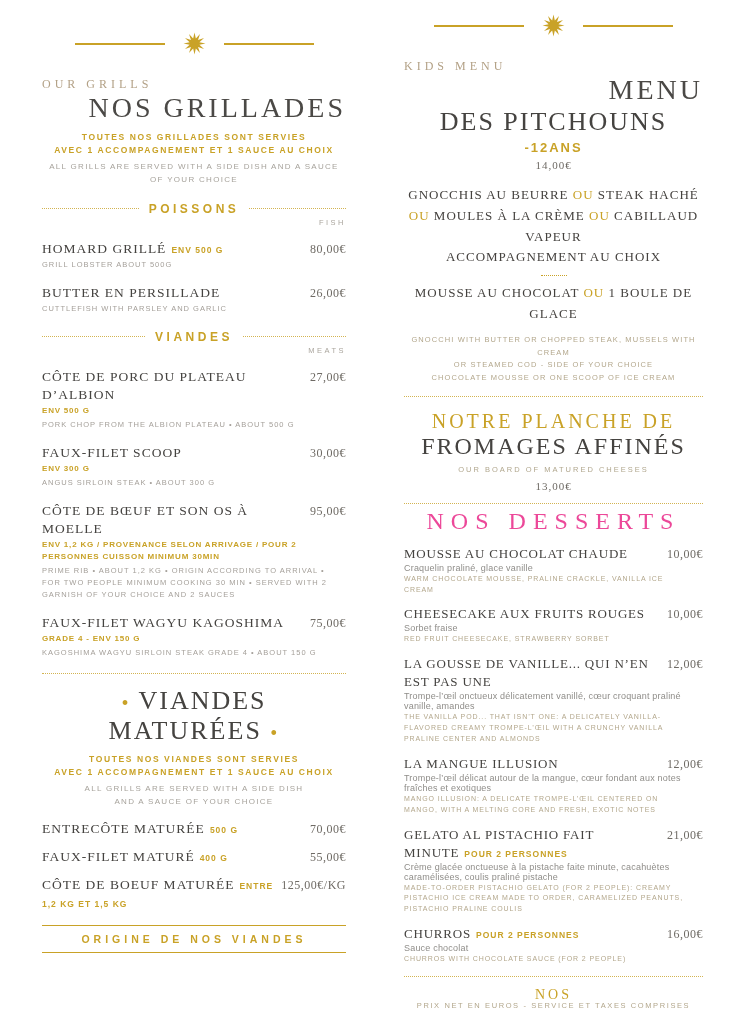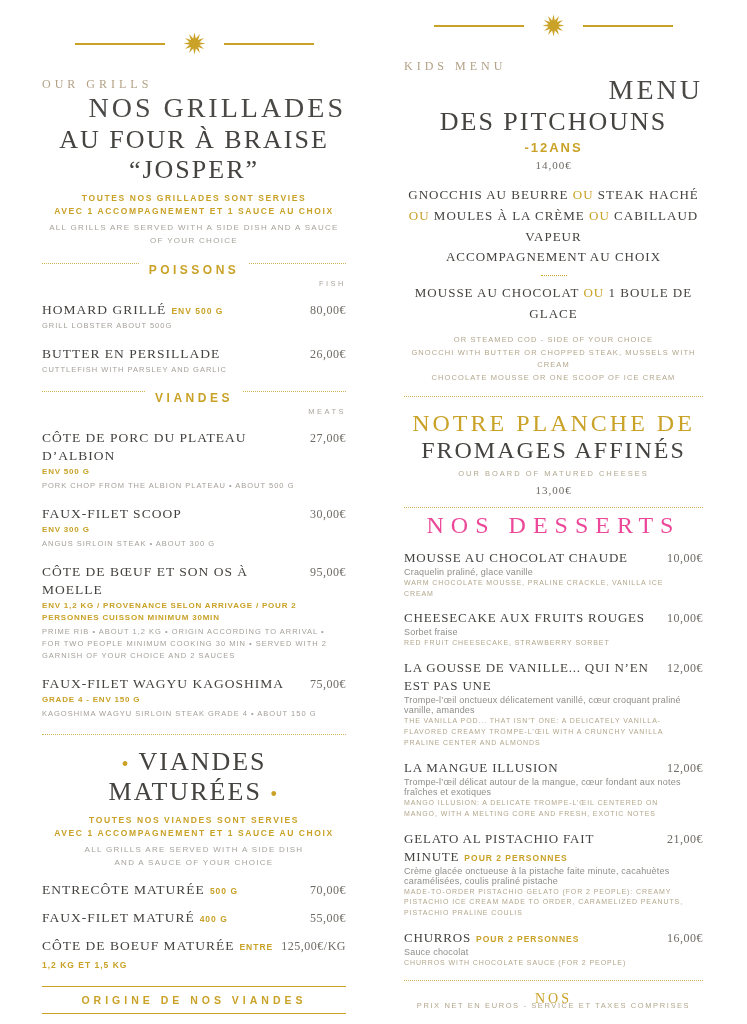--- a/index.html
+++ b/index.html
@@ -18,21 +18,21 @@
   .sun { width:27px; height:27px; }
 
   
   .kicker   { text-align:left; font-family:"Liberation Serif",serif; font-size:12px; letter-spacing:4px; color:#b3a186; margin-top:20px; }
   .title-1  { text-align:right; font-family:"Liberation Serif",serif; font-size:28px; letter-spacing:3px; color:#4b4946; margin-top:0; }
   .title-2  { text-align:center; font-family:"Liberation Serif",serif; font-size:26px; letter-spacing:2px; color:#454340; margin-top:1px; }
   .gold-note { text-align:center; font-size:8.5px; font-weight:bold; letter-spacing:1.6px; color:#c9a227; line-height:1.55; margin-top:7px; }
   .gray-note { text-align:center; font-size:8px; letter-spacing:1.3px; color:#a7a39c; line-height:1.6; margin-top:4px; }
 
   
-  .sec-head { display:flex; gap:10px; margin-top:15px; }
+  .sec-head { display:flex; align-items:center; gap:10px; margin-top:15px; }
   .dotline  { flex:1; border-top:1.5px dotted #c9a227; opacity:.8; }
   .sec-title{ font-size:12px; font-weight:bold; letter-spacing:3.5px; color:#c9a227; }
   .sec-sub  { text-align:right; font-size:7.5px; letter-spacing:2.5px; color:#aba69e; margin-top:2px; }
 
   
   .item { margin-top:12px; }
   .row  { display:flex; justify-content:space-between; align-items:baseline; }
   .item-name { font-family:"Liberation Serif",serif; font-size:13.5px; letter-spacing:1px; color:#454340; }
   .item-tag  { font-size:8.5px; font-weight:bold; letter-spacing:1px; color:#c9a227; margin-left:5px; }
   .item-price{ font-family:"Liberation Serif",serif; font-size:12px; letter-spacing:.5px; color:#6e6a64; white-space:nowrap; }
@@ -55,21 +55,21 @@
 
   
   .age   { text-align:center; font-size:13px; font-weight:bold; letter-spacing:2px; color:#c9a227; margin-top:3px; }
   .kprice{ text-align:center; font-family:"Liberation Serif",serif; font-size:11px; color:#6e6a64; margin-top:4px; letter-spacing:1px; }
   .choice { text-align:center; font-family:"Liberation Serif",serif; font-size:13px; letter-spacing:1px; color:#45423f; line-height:1.6; margin-top:14px; }
   .choice-line { }
   .mini-div { width:26px; border-top:1.5px dotted #c9a227; margin:7px auto; }
   .kids-en { text-align:center; font-size:7.5px; letter-spacing:1.1px; color:#b3a78c; line-height:1.7; margin-top:9px; }
   .r-dots { border-top:1.5px dotted #c9a227; opacity:.8; margin-top:11px; }
 
-  .from-gold { text-align:center; font-family:"Liberation Serif",serif; font-size:24px; letter-spacing:3px; color:#c9a227; margin-top:13px; }
+  .from-gold { text-align:center; font-family:"Liberation Serif",serif; font-size:20px; letter-spacing:3px; color:#c9a227; margin-top:13px; }
   .from-dark { text-align:center; font-family:"Liberation Serif",serif; font-size:24px; letter-spacing:2px; color:#454340; margin-top:0; }
   .from-sub  { text-align:center; font-size:7.5px; letter-spacing:2px; color:#b1a78e; margin-top:5px; }
   .from-price{ text-align:center; font-family:"Liberation Serif",serif; font-size:11px; color:#6e6a64; margin-top:6px; letter-spacing:1px; }
 
   .big-sec { text-align:center; font-family:"Liberation Serif",serif; font-size:24px; letter-spacing:7px; color:#ec4899; margin-top:4px; }
   .r-item { margin-top:9px; }
   .r-name { font-family:"Liberation Serif",serif; font-size:13px; letter-spacing:.8px; color:#454340; }
   .r-desc-fr { font-size:9px; color:#8f8d89; margin-top:1px; letter-spacing:.2px; max-width:280px; }
   .r-desc-en { font-size:7px; letter-spacing:.9px; color:#b3a78c; line-height:1.55; margin-top:1px; max-width:290px; }
 
@@ -88,21 +88,20 @@
       <div class="ornament">
         <span class="orn-line"></span>
         <svg class="sun" viewBox="0 0 32 32">
           <polygon fill="#c9a227" points="29,16 21.8,17.6 27.3,22.5 20.2,20.2 22.5,27.3 17.6,21.8 16,29 14.4,21.8 9.5,27.3 11.8,20.2 4.7,22.5 10.2,17.6 3,16 10.2,14.4 4.7,9.5 11.8,11.8 9.5,4.7 14.4,10.2 16,3 17.6,10.2 22.5,4.7 20.2,11.8 27.3,9.5 21.8,14.4"></polygon>
         </svg>
         <span class="orn-line"></span>
       </div>
 
       <div class="kicker">OUR GRILLS</div>
       <div class="title-1">NOS GRILLADES</div>
-      <div class="title-2">AU FOUR À BRAISE “JOSPER”</div>
       <div class="gold-note">
         <div>TOUTES NOS GRILLADES SONT SERVIES</div>
         <div>AVEC 1 ACCOMPAGNEMENT ET 1 SAUCE AU CHOIX</div>
       </div>
       <div class="gray-note">ALL GRILLS ARE SERVED WITH A SIDE DISH AND A SAUCE OF YOUR CHOICE</div>
 
       <div>
 
           <section>
             <div class="sec-head">
@@ -245,23 +244,23 @@
 
         <div class="choice-line"><span class="gold-seg">OU</span><span> MOULES À LA CRÈME </span><span class="gold-seg">OU</span><span> CABILLAUD VAPEUR</span></div>
 
         <div class="choice-line"><span>ACCOMPAGNEMENT AU CHOIX</span></div>
       </div>
     <div class="mini-div"></div>
     <div class="choice" style="margin-top:0;"><span>MOUSSE AU CHOCOLAT </span><span class="gold-seg">OU</span><span> 1 BOULE DE GLACE</span></div>
 
     <div class="kids-en">
 
+        <div>GNOCCHI WITH BUTTER OR CHOPPED STEAK, MUSSELS WITH CREAM</div>
+
         <div>OR STEAMED COD - SIDE OF YOUR CHOICE</div>
-
-        <div>GNOCCHI WITH BUTTER OR CHOPPED STEAK, MUSSELS WITH CREAM</div>
 
         <div>CHOCOLATE MOUSSE OR ONE SCOOP OF ICE CREAM</div>
       </div>
 
     <div class="r-dots"></div>
 
     <div class="from-gold">NOTRE PLANCHE DE</div>
     <div class="from-dark">FROMAGES AFFINÉS</div>
     <div class="from-sub">OUR BOARD OF MATURED CHEESES</div>
     <div class="from-price">13,00€</div>

